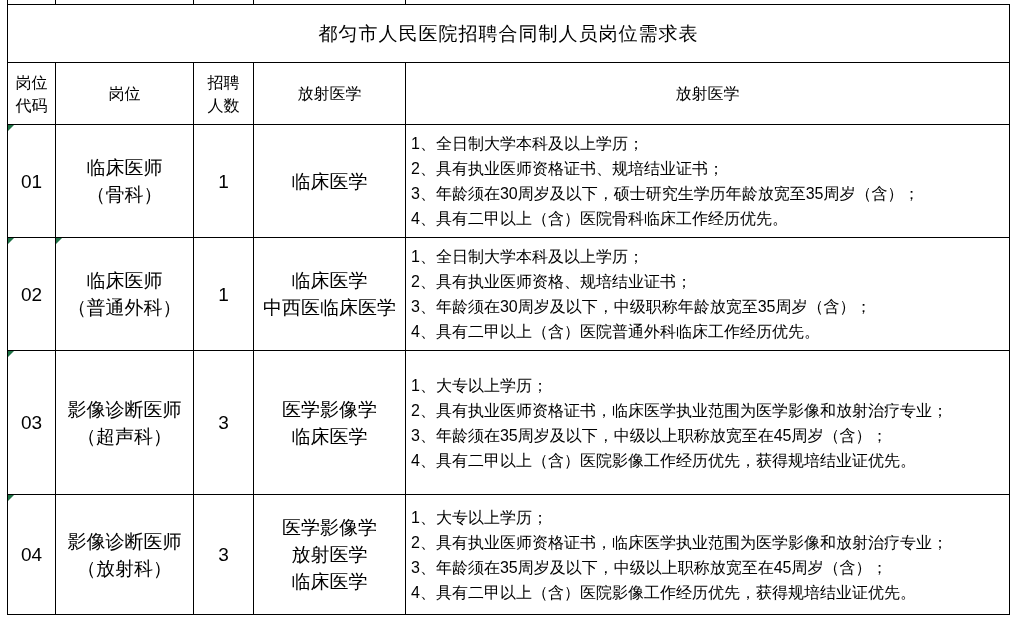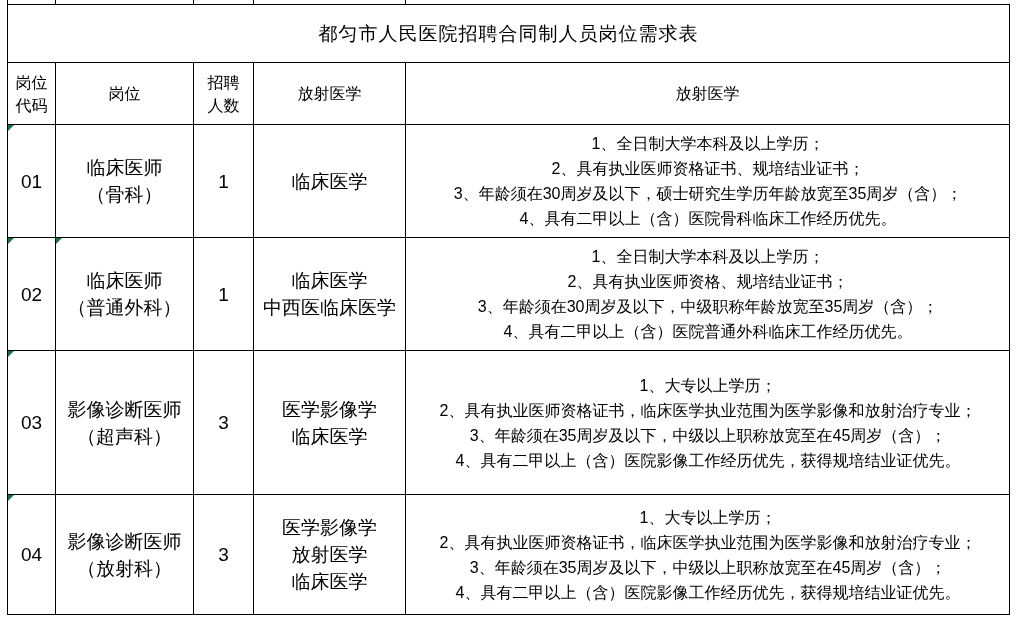--- a/index.html
+++ b/index.html
@@ -55,21 +55,21 @@
     font-size: 16px;
     line-height: 23px;
   }
   .req-table td {
     font-size: 19px;
     line-height: 27px;
   }
   .req-table td.req {
     font-size: 16px;
     line-height: 25px;
-    text-align: center;
+    text-align: left;
     padding-left: 5px;
     padding-right: 4px;
   }
   tr.r0 td { height: 112px; }
   tr.r1 td { height: 112px; }
   tr.r2 td { height: 143px; }
   tr.r3 td { height: 119px; }
   
   .tri {
     position: absolute;

